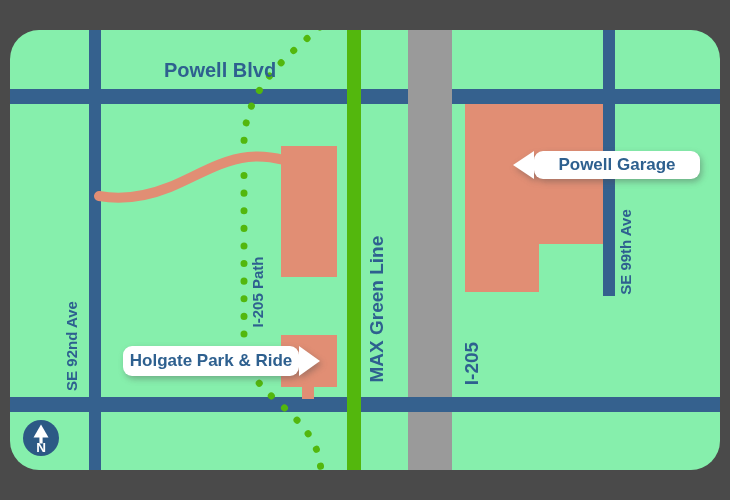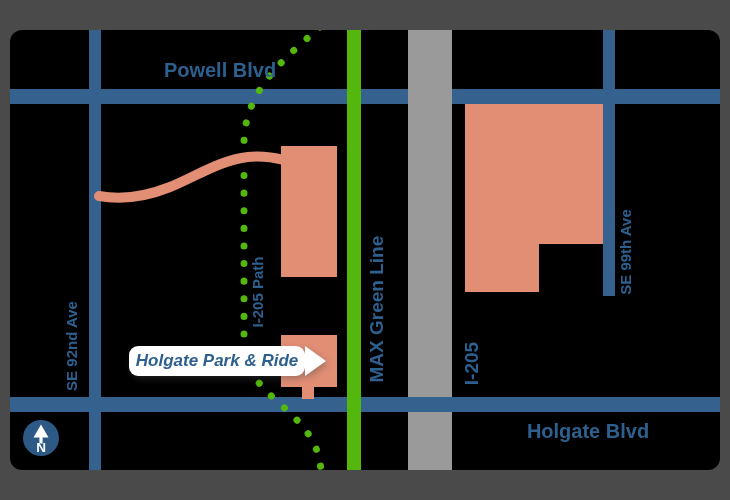--- a/index.html
+++ b/index.html
@@ -4,21 +4,21 @@
 <style>
   :root{
     --frame:#4A4A4A; --road-blue:#35618E; --text-blue:#2E608F;
     --max-green:#53B70D; --facility-salmon:#E18E74; --freeway-gray:#9A9A9A;
     --compass-blue:#2C5985;
   }
   html,body{margin:0;padding:0;}
   body{width:730px;height:500px;background:var(--frame);
        font-family:"Liberation Sans", sans-serif; position:relative; overflow:hidden;}
   .map{position:absolute;left:10px;top:30px;width:710px;height:440px;
-       background:#000000;border-radius:12px;overflow:hidden;}
+       background:#86efac;border-radius:29px;overflow:hidden;}
   .abs{position:absolute;}
   .road-h{position:absolute;left:0;width:710px;height:15px;background:var(--road-blue);}
   .road-v{position:absolute;top:0;width:12px;background:var(--road-blue);}
   .stripe{position:absolute;top:0;height:440px;}
   .bldg{position:absolute;background:var(--facility-salmon);}
   .label{position:absolute;color:var(--text-blue);font-weight:bold;white-space:nowrap;}
   .label.center{text-align:center;}
   .vlabel{position:absolute;color:var(--text-blue);font-weight:bold;white-space:nowrap;
           transform:rotate(-90deg);text-align:center;}
   .big{font-size:20px;}
@@ -55,30 +55,33 @@
 
   <div class="bldg" style="left:271px;top:116px;width:56px;height:131px;z-index:10;"></div>
   <div class="bldg" style="left:271px;top:305px;width:56px;height:52px;z-index:10;"></div>
   <div class="bldg" style="left:292px;top:355px;width:12px;height:14px;z-index:10;"></div>
   <div class="bldg" style="left:455px;top:74px;width:140px;height:140px;z-index:3;"></div>
   <div class="bldg" style="left:455px;top:214px;width:74px;height:48px;z-index:3;"></div>
 
   <div class="stripe" style="left:337px;width:14px;background:var(--max-green);z-index:12;"></div>
 
   <div class="label big center" style="left:110px;top:29px;width:200px;z-index:20;">Powell Blvd</div>
-  <div class="label big center" style="left:478px;top:390px;width:200px;z-index:20;">Holgate Blvd</div>
   <div class="vlabel small" style="left:17px;top:307px;width:90px;height:18px;line-height:18px;z-index:20;">SE 92nd Ave</div>
   <div class="vlabel small" style="left:571px;top:213px;width:90px;height:18px;line-height:18px;z-index:20;">SE 99th Ave</div>
   <div class="vlabel small" style="left:208px;top:253px;width:80px;height:18px;line-height:18px;z-index:20;">I-205 Path</div>
   <div class="vlabel mid" style="left:296px;top:272px;width:140px;height:21px;line-height:21px;z-index:20;">MAX Green Line</div>
   <div class="vlabel mid" style="left:436px;top:323px;width:50px;height:21px;line-height:21px;z-index:20;">I-205</div>
 
-  <div class="callout" style="left:119px;top:316px;width:176px;height:30px;font-style:italic;">
+  <div class="callout" style="left:113px;top:316px;width:176px;height:30px;">
     <div class="body">Holgate Park &amp; Ride</div>
     <div class="tip right"></div>
+  </div>
+  <div class="callout" style="left:524px;top:121px;width:166px;height:28px;">
+    <div class="body">Powell Garage</div>
+    <div class="tip left"></div>
   </div>
 
   <div class="compass">
     <svg width="36" height="36" viewBox="0 0 36 36">
       <polygon points="18,4.5 10.5,17.5 25.5,17.5" fill="#fff"></polygon>
       <rect x="16.4" y="16" width="3.2" height="7.5" fill="#fff"></rect>
       <text x="18" y="31.5" text-anchor="middle" font-size="13.5" font-weight="bold" fill="#fff" font-family="Liberation Sans, sans-serif">N</text>
     </svg>
   </div>
 

